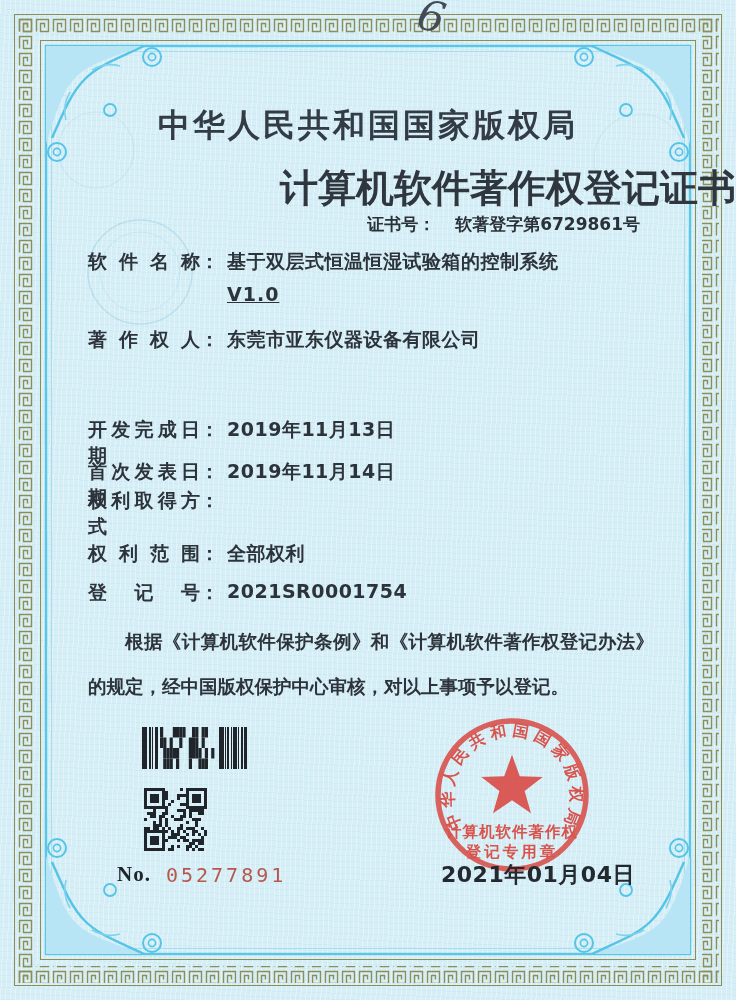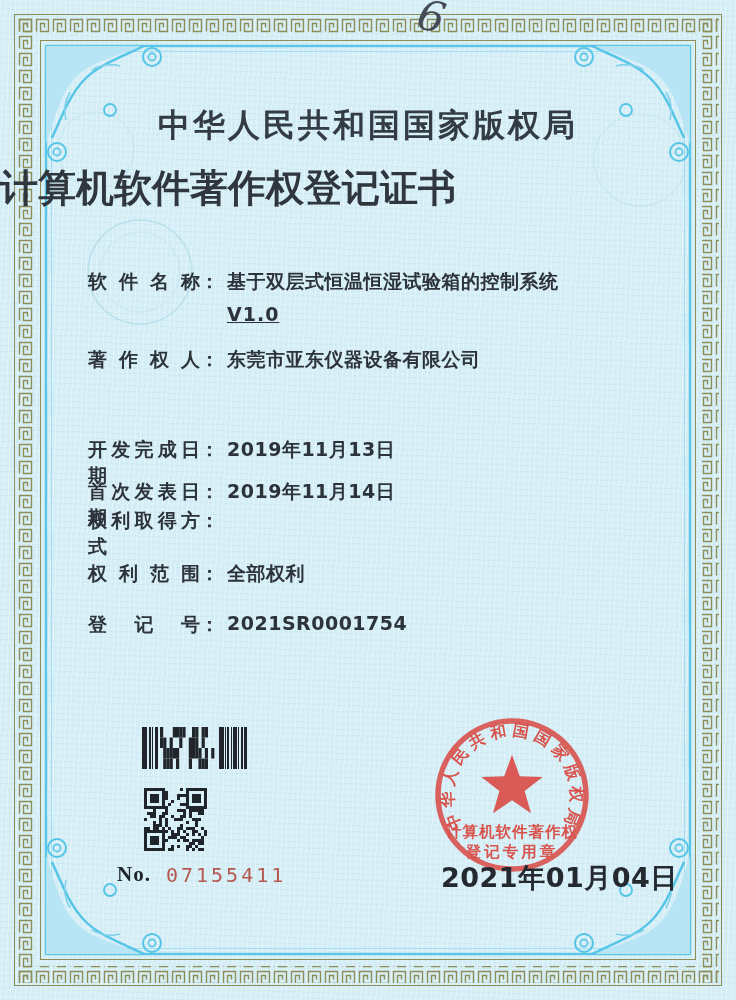--- a/index.html
+++ b/index.html
@@ -18,44 +18,44 @@
     position:absolute;left:418px;top:-8px;z-index:6;
     font-family:"DejaVu Serif","Liberation Serif",serif;font-style:italic;
     font-size:42px;font-weight:400;color:#444b55;transform:rotate(14deg);
   }
   .title{
     position:absolute;left:0;top:104px;width:100%;text-align:center;
     font-family:"Liberation Serif","DejaVu Serif",serif;font-weight:700;
     font-size:32px;letter-spacing:3px;color:#333b44;
   }
   .subtitle{
-    position:absolute;left:0;top:163px;width:100%;text-align:left;
+    position:absolute;left:0;top:163px;width:100%;text-align:right;
     font-family:"Liberation Serif","DejaVu Serif",serif;font-weight:700;
     font-size:38px;letter-spacing:0px;color:#2f363e;
   }
   .cert-line{
     position:absolute;right:96px;top:213px;font-size:17px;font-weight:700;color:#2b3138;
   }
   .cert-line .num{margin-left:14px;}
-  .row{position:absolute;left:88px;display:flex;font-size:19px;font-weight:700;color:#2d333a;margin-top:20px;}
+  .row{position:absolute;left:88px;display:flex;font-size:19px;font-weight:700;color:#2d333a;}
   .row .lbl{display:inline-block;width:112px;text-align:justify;text-align-last:justify;}
   .row .colon{width:20px;}
   .row .val{margin-left:7px;letter-spacing:.5px;}
   .row .val .l2{margin-top:8px;letter-spacing:1px;text-decoration:underline;}
   .statement{
     position:absolute;left:88px;top:619px;width:566px;
     font-size:18.5px;font-weight:700;line-height:45px;color:#2d333a;
     text-indent:2em;text-align:justify;
   }
   .barcode{position:absolute;left:142px;top:727px;width:110px;height:42px;}
   .qr{position:absolute;left:144px;top:788px;width:63px;height:63px;}
   .seal{position:absolute;left:407px;top:690px;z-index:3;mix-blend-mode:multiply;opacity:.92;}
   .issue-date{
     position:absolute;left:441px;top:860px;z-index:5;
-    font-size:27px;font-weight:700;letter-spacing:.5px;color:#23292f;
+    font-size:22px;font-weight:700;letter-spacing:.5px;color:#23292f;
   }
   .serial{position:absolute;left:117px;top:862px;display:flex;align-items:center;}
   .serial .no{
     font-family:"Liberation Serif","DejaVu Serif",serif;font-weight:700;
     font-size:21px;color:#1e242b;letter-spacing:1px;
   }
   .serial .digits{
     margin-left:15px;font-family:"DejaVu Sans Mono","Liberation Mono",monospace;
     font-size:20px;font-weight:500;color:#b5584e;letter-spacing:3px;
   }
@@ -106,20 +106,24 @@
   </svg>
 
   <div class="content">
 
     <div class="hand-mark">6</div>
 
     <div class="title">中华人民共和国国家版权局</div>
 
     <div class="subtitle">计算机软件著作权登记证书</div>
 
+    <div class="cert-line">
+      <span>证书号：</span>
+      <span class="num">软著登字第6729861号</span>
+    </div>
 
     <div class="row" style="top:249px">
       <span class="lbl">软件名称</span>
       <span class="colon">：</span>
       <div class="val">
         <div>基于双层式恒温恒湿试验箱的控制系统</div>
         <div class="l2">V1.0</div>
       </div>
     </div>
 
@@ -145,26 +149,27 @@
       <span class="lbl">权利取得方式</span>
       <span class="colon">：</span>
     </div>
 
     <div class="row" style="top:541px">
       <span class="lbl">权利范围</span>
       <span class="colon">：</span>
       <div class="val">全部权利</div>
     </div>
 
-    <div class="row" style="top:592px">
+    <div class="row" style="top:580px">
       <span class="lbl">登记号</span>
       <span class="colon">：</span>
       <div class="val">2021SR0001754</div>
     </div>
 
+    <div class="statement">根据《计算机软件保护条例》和《计算机软件著作权登记办法》的规定，经中国版权保护中心审核，对以上事项予以登记。</div>
 
     <div class="barcode">
       <svg width="110" height="42" viewBox="0 0 110 42">
           <rect x="0" y="0" width="5" height="42" fill="#20252b"></rect>
           <rect x="7" y="0" width="2" height="42" fill="#20252b"></rect>
           <rect x="10" y="0" width="1" height="42" fill="#20252b"></rect>
           <rect x="13" y="0" width="3" height="42" fill="#20252b"></rect>
           <rect x="18" y="0" width="3.2" height="10.5" fill="#20252b"></rect>
           <rect x="18" y="10.5" width="3.2" height="10.5" fill="#20252b"></rect>
           <rect x="21.2" y="10.5" width="3.2" height="10.5" fill="#20252b"></rect>
@@ -443,17 +448,17 @@
         <polygon points="0,-34 8.2,-11.3 32.3,-10.5 13.3,4.3 20,27.5 0,14 -20,27.5 -13.3,4.3 -32.3,-10.5 -8.2,-11.3" fill="#d9453e" opacity=".95"></polygon>
       </g>
       <text x="105" y="147" text-anchor="middle" font-size="15.5" font-weight="700" fill="#d9453e" letter-spacing="1">计算机软件著作权</text>
       <text x="105" y="167" text-anchor="middle" font-size="15.5" font-weight="700" fill="#d9453e" letter-spacing="3">登记专用章</text>
     </svg>
 
     <div class="issue-date">2021年01月04日</div>
 
     <div class="serial">
       <span class="no">No.</span>
-      <span class="digits">07155411</span>
+      <span class="digits">05277891</span>
     </div>
 
   </div>
 </div>
 
 </body></html>

